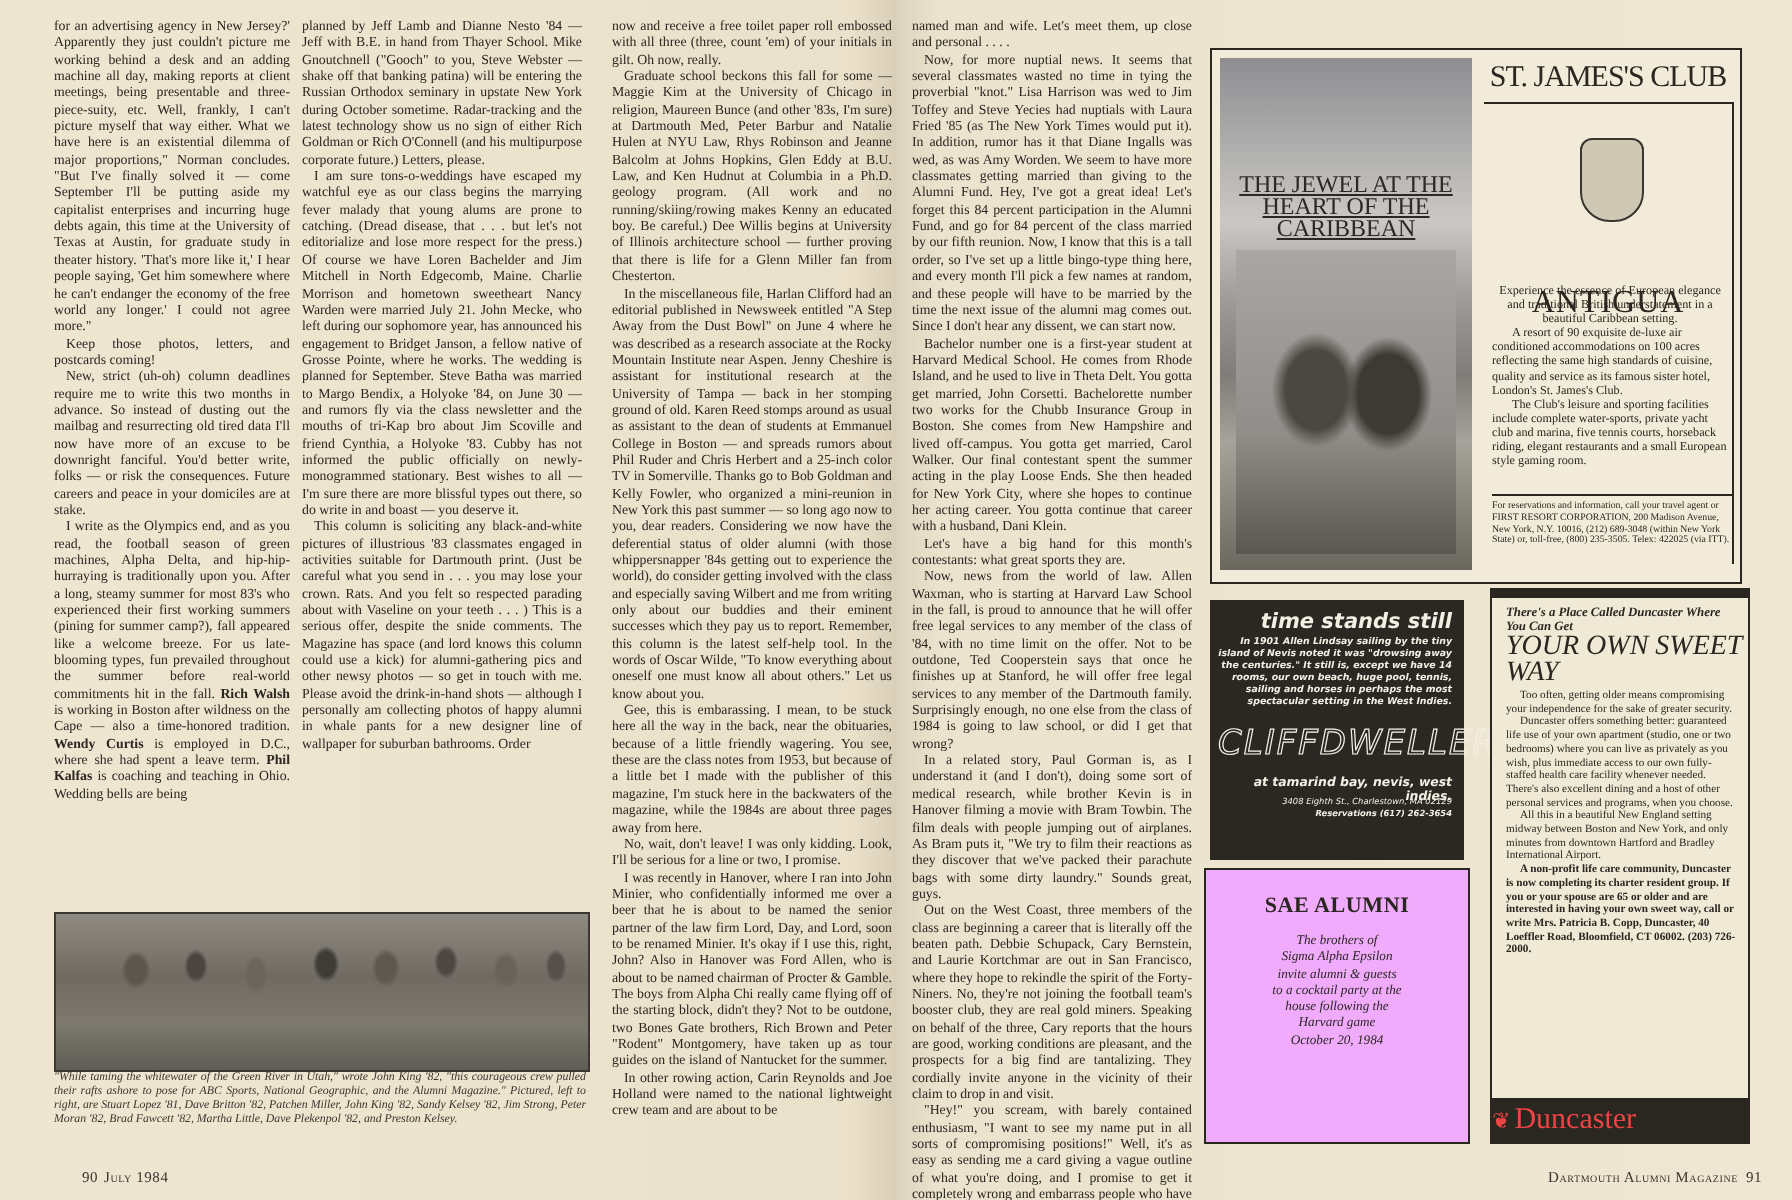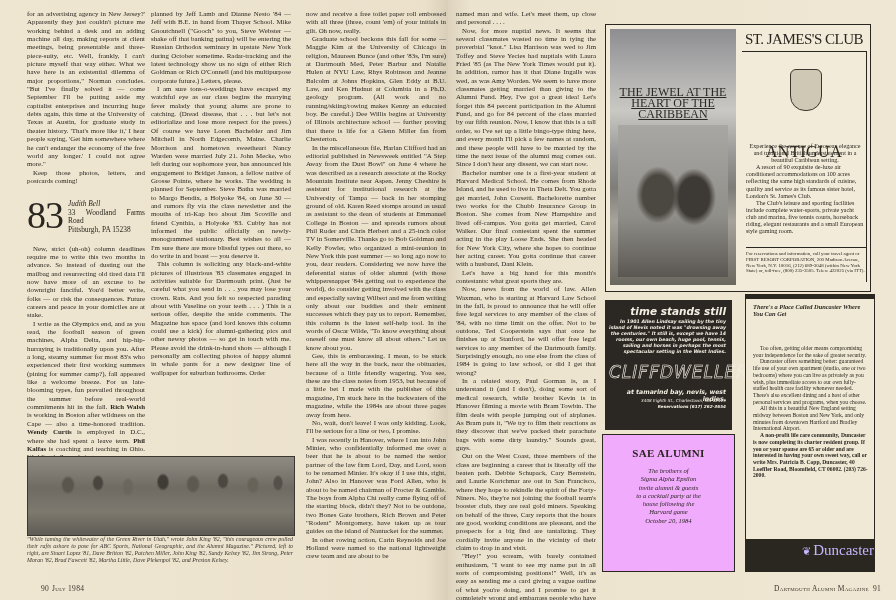--- a/index.html
+++ b/index.html
@@ -56,38 +56,30 @@
   #ad-sae{position:absolute;left:602px;top:434px;width:131px;height:136px;border:1px solid #2a2620;background:#f0abfc;text-align:center;}
   #ad-sae .h{margin-top:12px;font-size:11px;font-weight:bold;letter-spacing:.3px;}
   #ad-sae .b{margin-top:8px;font-size:6.6px;line-height:8.3px;font-style:italic;}
   #ad-dun{position:absolute;left:745px;top:294px;width:128px;height:276px;border:1px solid #2a2620;background:#f0e9d6;}
   #ad-dun .bar{position:absolute;left:0;top:0;width:128px;height:4px;background:#2a2620;}
   #ad-dun .pre{position:absolute;left:7px;top:8px;width:118px;font-size:6.4px;line-height:7.2px;font-style:italic;font-weight:bold;}
   #ad-dun .big{position:absolute;left:7px;top:22px;width:118px;font-size:14px;line-height:13px;font-style:italic;}
   #ad-dun .body{position:absolute;left:7px;top:50px;width:115px;font-size:5.6px;line-height:6.7px;}
   #ad-dun .body p{margin:0;text-indent:7px;}
   #ad-dun .body p.bold{font-weight:bold;}
-  #ad-dun .foot{position:absolute;left:0;bottom:0;width:128px;height:32px;background:#2a2620;color:#c4b5fd;font-size:15px;line-height:22px;text-align:right;}
+  #ad-dun .foot{position:absolute;left:0;bottom:0;width:128px;height:22px;background:#2a2620;color:#ef4444;font-size:15px;line-height:22px;text-align:left;}
   #ad-dun .foot span.icon{font-size:11px;margin-right:2px;}
 </style>
 </head>
 <body>
 
 <div id="left" class="page">
   <div class="col" style="left:27px;top:10px;width:118px;">
     <p class="noind">for an advertising agency in New Jersey?' Apparently they just couldn't picture me working behind a desk and an adding machine all day, making reports at client meetings, being presentable and three-piece-suity, etc. Well, frankly, I can't picture myself that way either. What we have here is an existential dilemma of major proportions," Norman concludes. "But I've finally solved it — come September I'll be putting aside my capitalist enterprises and incurring huge debts again, this time at the University of Texas at Austin, for graduate study in theater history. 'That's more like it,' I hear people saying, 'Get him somewhere where he can't endanger the economy of the free world any longer.' I could not agree more."</p>
     <p>Keep those photos, letters, and postcards coming!</p>
-    <div class="classhead">
-      <div class="classnum">83</div>
-      <div class="classaddr">
-        <i>Judith Bell</i><br>
-        <span>33 Woodland Farms Road</span><br>
-        <span>Pittsburgh, PA 15238</span>
-      </div>
-    </div>
     <p>New, strict (uh-oh) column deadlines require me to write this two months in advance. So instead of dusting out the mailbag and resurrecting old tired data I'll now have more of an excuse to be downright fanciful. You'd better write, folks — or risk the consequences. Future careers and peace in your domiciles are at stake.</p>
     <p><span>I write as the Olympics end, and as you read, the football season of green machines, Alpha Delta, and hip-hip-hurraying is traditionally upon you. After a long, steamy summer for most 83's who experienced their first working summers (pining for summer camp?), fall appeared like a welcome breeze. For us late-blooming types, fun prevailed throughout the summer before real-world commitments hit in the fall.</span> <b>Rich Walsh</b><span> is working in Boston after wildness on the Cape — also a time-honored tradition. </span><b>Wendy Curtis</b><span> is employed in D.C., where she had spent a leave term. </span><b>Phil Kalfas</b><span> is coaching and teaching in Ohio. Wedding bells are being</span></p>
   </div>
 
   <div class="col" style="left:151px;top:10px;width:140px;">
     <p class="noind">planned by Jeff Lamb and Dianne Nesto '84 — Jeff with B.E. in hand from Thayer School. Mike Gnoutchnell ("Gooch" to you, Steve Webster — shake off that banking patina) will be entering the Russian Orthodox seminary in upstate New York during October sometime. Radar-tracking and the latest technology show us no sign of either Rich Goldman or Rich O'Connell (and his multipurpose corporate future.) Letters, please.</p>
     <p>I am sure tons-o-weddings have escaped my watchful eye as our class begins the marrying fever malady that young alums are prone to catching. (Dread disease, that . . . but let's not editorialize and lose more respect for the press.) Of course we have Loren Bachelder and Jim Mitchell in North Edgecomb, Maine. Charlie Morrison and hometown sweetheart Nancy Warden were married July 21. John Mecke, who left during our sophomore year, has announced his engagement to Bridget Janson, a fellow native of Grosse Pointe, where he works. The wedding is planned for September. Steve Batha was married to Margo Bendix, a Holyoke '84, on June 30 — and rumors fly via the class newsletter and the mouths of tri-Kap bro about Jim Scoville and friend Cynthia, a Holyoke '83. Cubby has not informed the public officially on newly-monogrammed stationary. Best wishes to all — I'm sure there are more blissful types out there, so do write in and boast — you deserve it.</p>
     <p>This column is soliciting any black-and-white pictures of illustrious '83 classmates engaged in activities suitable for Dartmouth print. (Just be careful what you send in . . . you may lose your crown. Rats. And you felt so respected parading about with Vaseline on your teeth . . . ) This is a serious offer, despite the snide comments. The Magazine has space (and lord knows this column could use a kick) for alumni-gathering pics and other newsy photos — so get in touch with me. Please avoid the drink-in-hand shots — although I personally am collecting photos of happy alumni in whale pants for a new designer line of wallpaper for suburban bathrooms. Order</p>
   </div>
 
@@ -157,20 +149,21 @@
     <span>to a cocktail party at the</span><br>
     <span>house following the</span><br>
     <span>Harvard game</span><br>
     <span>October 20, 1984</span>
   </div>
 </div>
 
 <div id="ad-dun">
   <div class="bar"></div>
   <div class="pre">There's a Place Called Duncaster Where You Can Get</div>
+  <div class="big">YOUR OWN SWEET WAY</div>
   <div class="body">
     <p>Too often, getting older means compromising your independence for the sake of greater security.</p>
     <p>Duncaster offers something better: guaranteed life use of your own apartment (studio, one or two bedrooms) where you can live as privately as you wish, plus immediate access to our own fully-staffed health care facility whenever needed. There's also excellent dining and a host of other personal services and programs, when you choose.</p>
     <p>All this in a beautiful New England setting midway between Boston and New York, and only minutes from downtown Hartford and Bradley International Airport.</p>
     <p class="bold">A non-profit life care community, Duncaster is now completing its charter resident group. If you or your spouse are 65 or older and are interested in having your own sweet way, call or write Mrs. Patricia B. Copp, Duncaster, 40 Loeffler Road, Bloomfield, CT 06002. (203) 726-2000.</p>
   </div>
   <div class="foot"><span class="icon">❦</span><span>Duncaster</span></div>
 </div>
 
 <div class="folio sc" style="left:742px;margin-left:32px;">Dartmouth Alumni Magazine</div>

